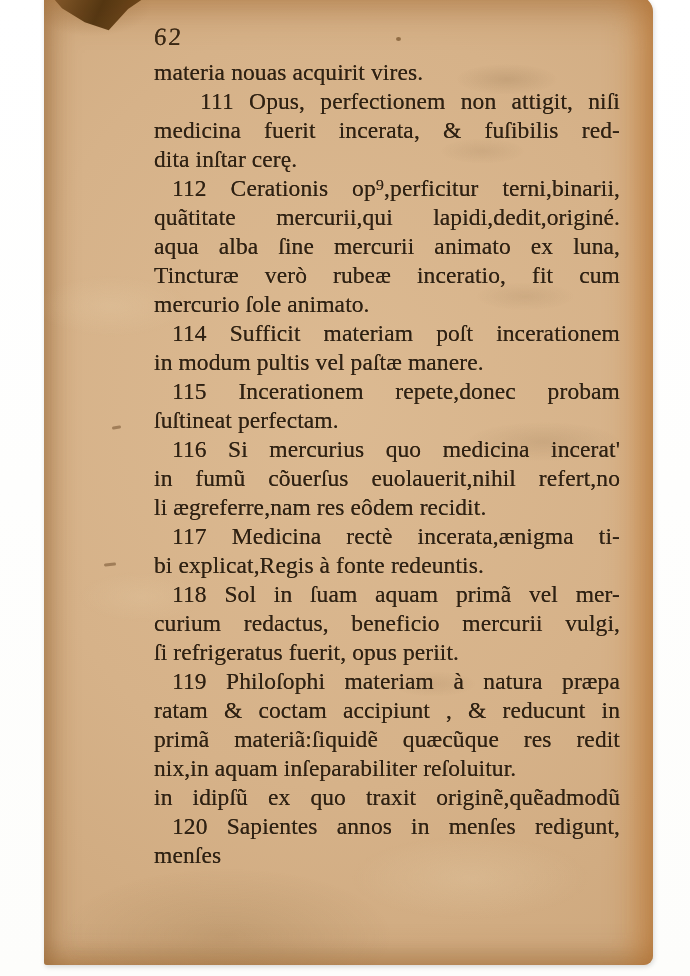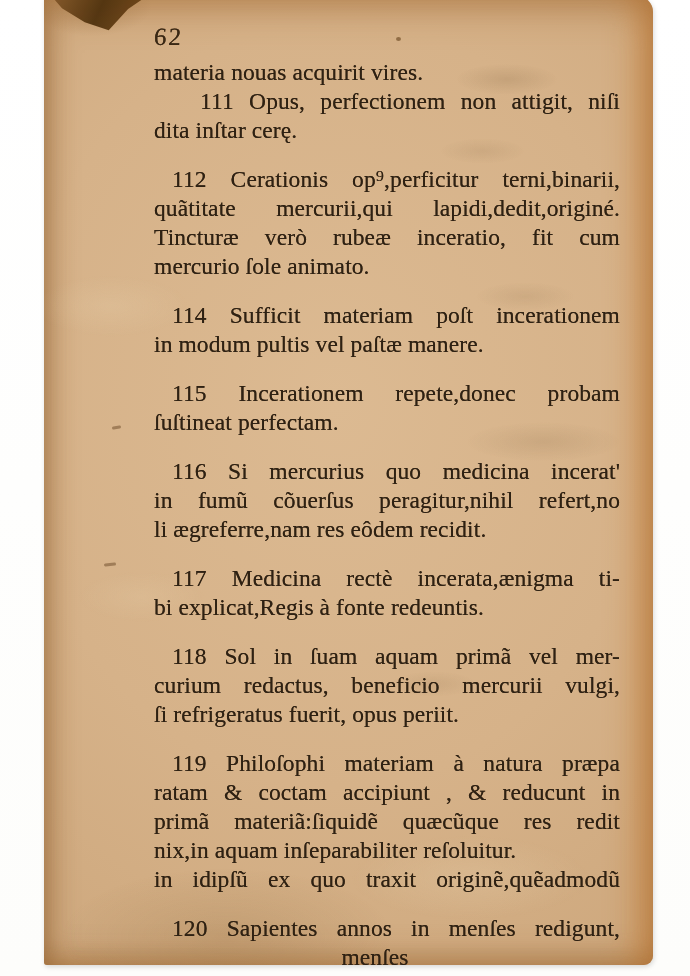--- a/index.html
+++ b/index.html
@@ -63,50 +63,52 @@
   .mark-2{left:60px;top:567px;width:12px;transform:rotate(-5deg);}
   .text-block{
     position:absolute;left:110px;top:62px;width:466px;color:#2e2113;
   }
   .line{
     font-size:23.5px;line-height:29px;letter-spacing:.1px;
     text-shadow:0 0 .5px rgba(46,30,12,.75);
     white-space:normal;
   }
   .just{text-align:justify;text-align-last:justify;}
-  .ind-sm{padding-left:18px;margin-top:20px;}
+  .ind-sm{padding-left:18px;}
   .ind-lg{padding-left:46px;}
-  .catchword{text-align:center;padding-right:24px;}
+  .catchword{text-align:left;padding-right:24px;}
 </style>
 </head>
 <body>
 
 <div class="scan">
   <div class="paper">
     <div class="texture"></div>
     <div class="corner-halo"></div>
     <div class="corner-stain"></div>
     <div class="page-number">62</div>
     <div class="ink-dot"></div>
     <div class="margin-mark mark-1"></div>
     <div class="margin-mark mark-2"></div>
     <div class="text-block" id="text-block">
         <div class="line">materia nouas acquirit vires.</div>
         <div class="line just ind-lg">111 Opus, perfectionem non attigit, niſi</div>
+        <div class="line just">medicina fuerit incerata, &amp; fuſibilis red-</div>
         <div class="line">dita inſtar cerę.</div>
         <div class="line just ind-sm">112 Cerationis op⁹,perficitur terni,binarii,</div>
         <div class="line just">quãtitate mercurii,qui lapidi,dedit,originé.</div>
+        <div class="line just">aqua alba ſine mercurii animato ex luna,</div>
         <div class="line just">Tincturæ verò rubeæ inceratio, fit cum</div>
         <div class="line">mercurio ſole animato.</div>
         <div class="line just ind-sm">114 Sufficit materiam poſt incerationem</div>
         <div class="line">in modum pultis vel paſtæ manere.</div>
         <div class="line just ind-sm">115 Incerationem repete,donec probam</div>
         <div class="line">ſuſtineat perfectam.</div>
         <div class="line just ind-sm">116 Si mercurius quo medicina incerat'</div>
-        <div class="line just">in fumũ cõuerſus peragitur,nihil refert,no</div>
+        <div class="line just">in fumũ cõuerſus euolauerit,nihil refert,no</div>
         <div class="line">li ægreferre,nam res eôdem recidit.</div>
         <div class="line just ind-sm">117 Medicina rectè incerata,ænigma ti-</div>
         <div class="line">bi explicat,Regis à fonte redeuntis.</div>
         <div class="line just ind-sm">118 Sol in ſuam aquam primã vel mer-</div>
         <div class="line just">curium redactus, beneficio mercurii vulgi,</div>
         <div class="line">ſi refrigeratus fuerit, opus periit.</div>
         <div class="line just ind-sm">119 Philoſophi materiam à natura præpa</div>
         <div class="line just">ratam &amp; coctam accipiunt , &amp; reducunt in</div>
         <div class="line just">primã materiã:ſiquidẽ quæcũque res redit</div>
         <div class="line">nix,in aquam inſeparabiliter reſoluitur.</div>

